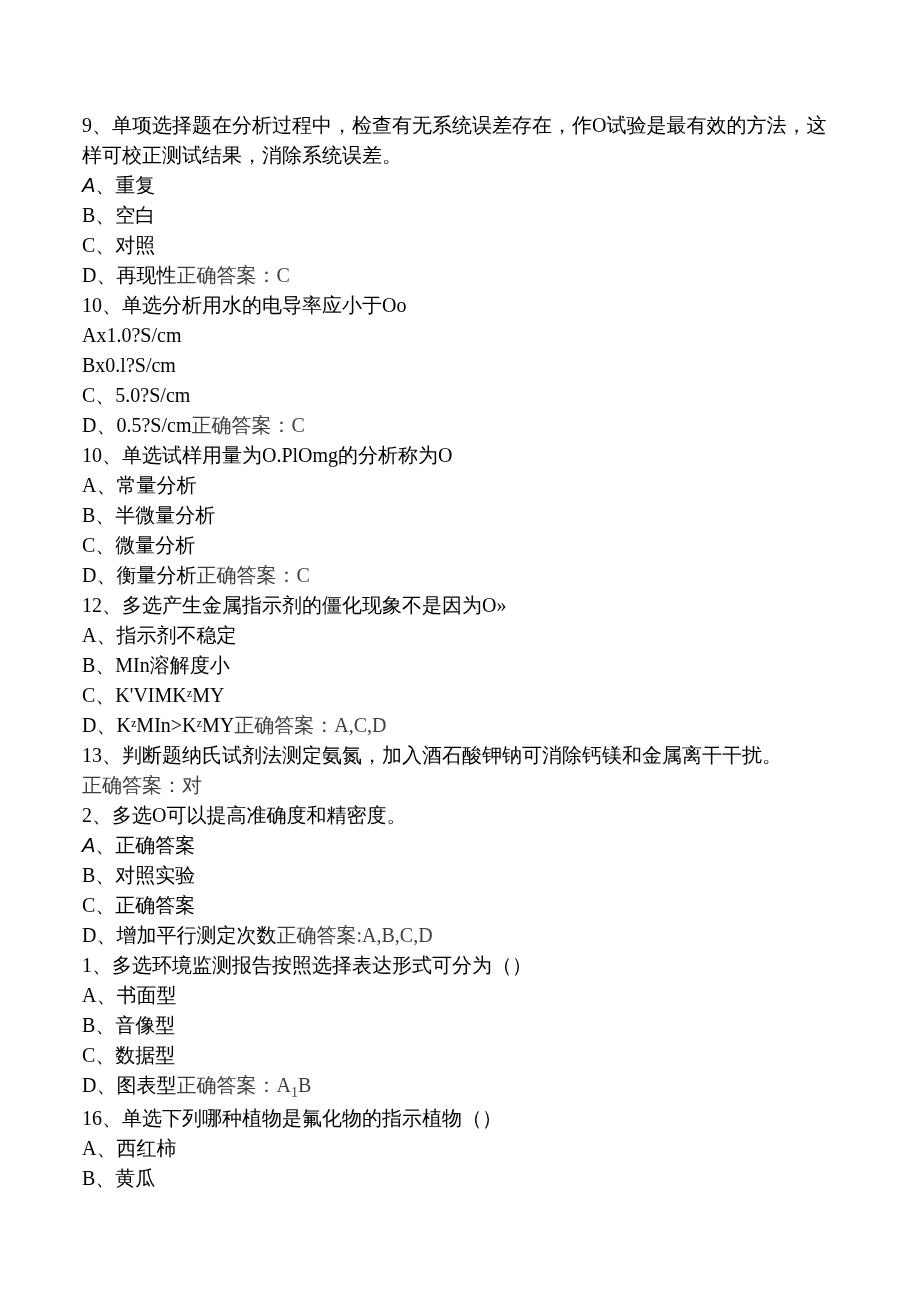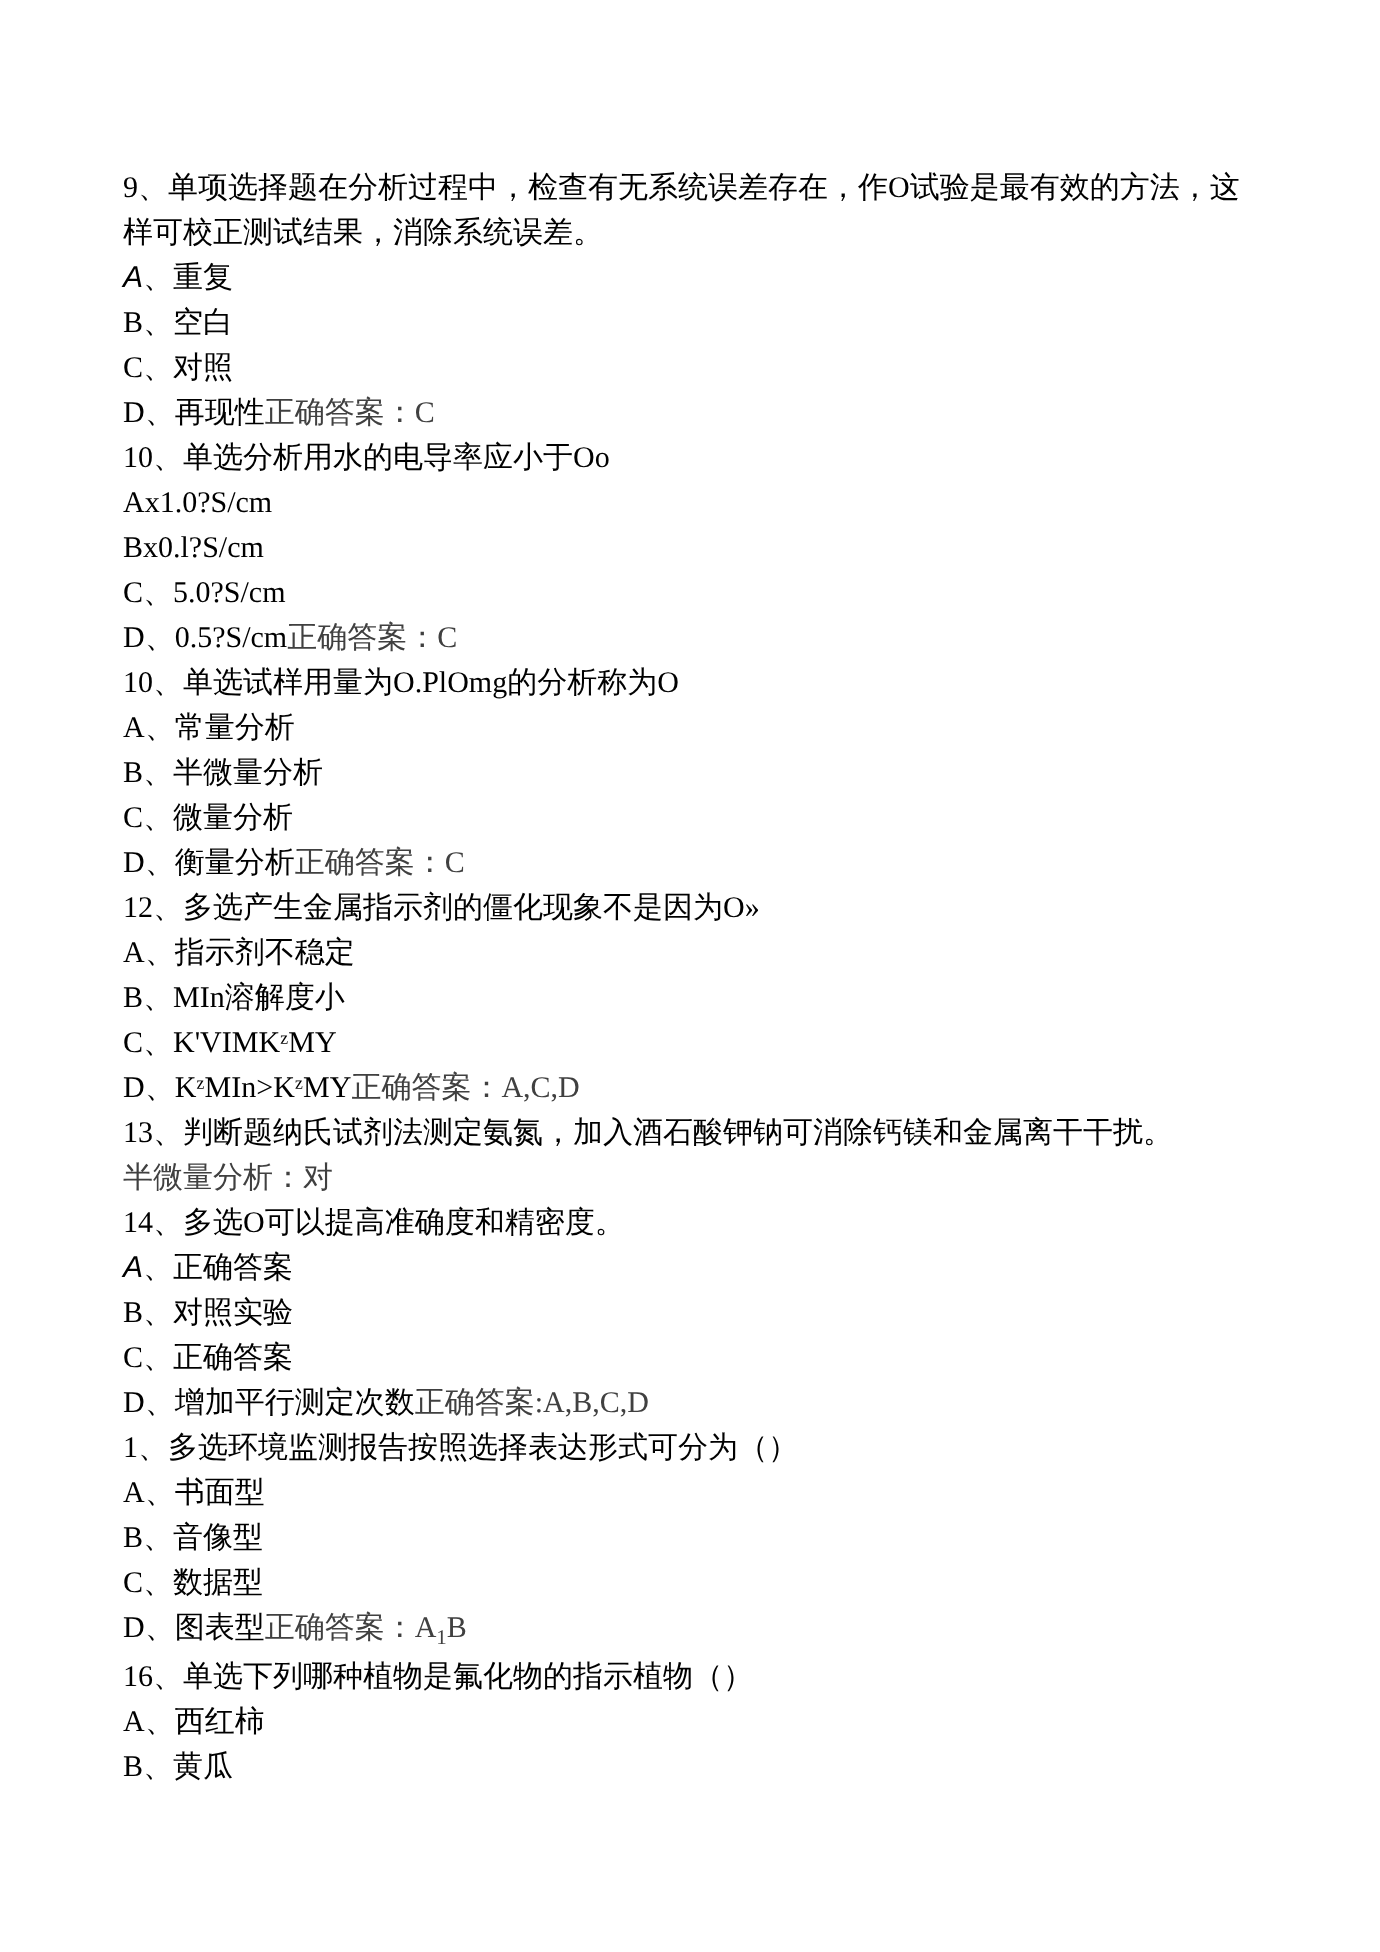--- a/index.html
+++ b/index.html
@@ -52,23 +52,23 @@
 <div class="line">C、微量分析</div>
 <div class="line"><span>D、衡量分析</span><span class="answer">正确答案：C</span></div>
 
 <div class="line">12、多选产生金属指示剂的僵化现象不是因为O»</div>
 <div class="line">A、指示剂不稳定</div>
 <div class="line">B、MIn溶解度小</div>
 <div class="line">C、K'VIMKᶻMY</div>
 <div class="line"><span>D、KᶻMIn&gt;KᶻMY</span><span class="answer">正确答案：A,C,D</span></div>
 
 <div class="line">13、判断题纳氏试剂法测定氨氮，加入酒石酸钾钠可消除钙镁和金属离干干扰。</div>
-<div class="line answer">半微量分析：对</div>
+<div class="line answer">正确答案：对</div>
 
-<div class="line">14、多选O可以提高准确度和精密度。</div>
+<div class="line">2、多选O可以提高准确度和精密度。</div>
 <div class="line"><span class="italic-a">A</span><span>、正确答案</span></div>
 <div class="line">B、对照实验</div>
 <div class="line">C、正确答案</div>
 <div class="line"><span>D、增加平行测定次数</span><span class="answer">正确答案:A,B,C,D</span></div>
 
 <div class="line">1、多选环境监测报告按照选择表达形式可分为（）</div>
 <div class="line">A、书面型</div>
 <div class="line">B、音像型</div>
 <div class="line">C、数据型</div>
 <div class="line"><span>D、图表型</span><span class="answer"><span>正确答案：A</span><span class="sub">1</span><span>B</span></span></div>

